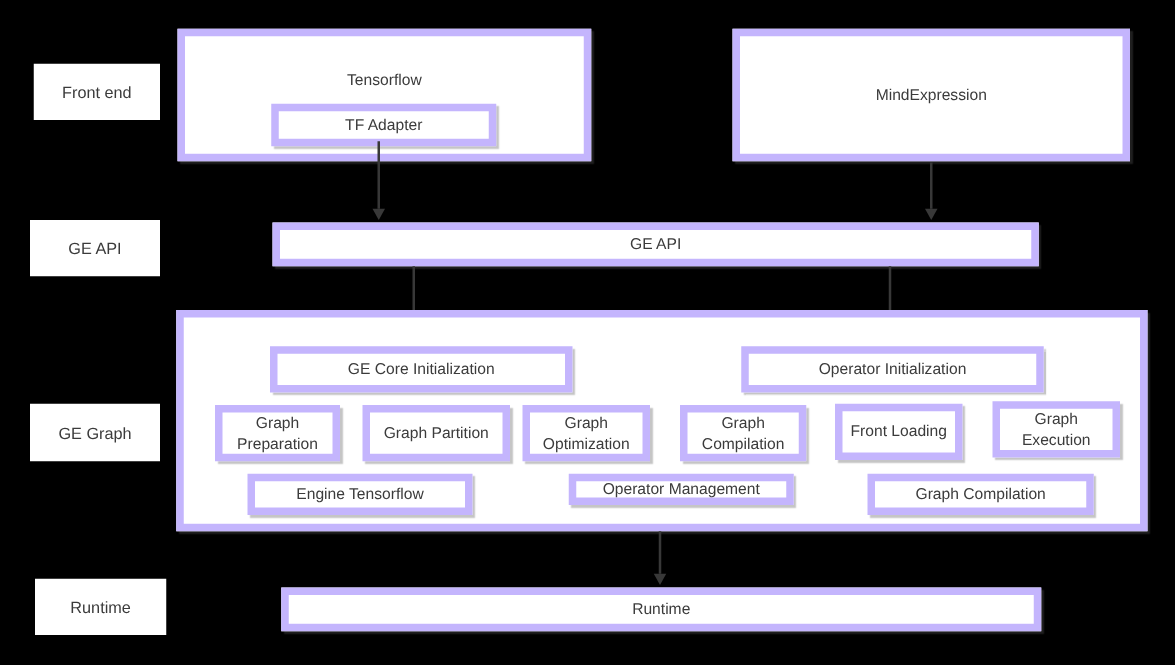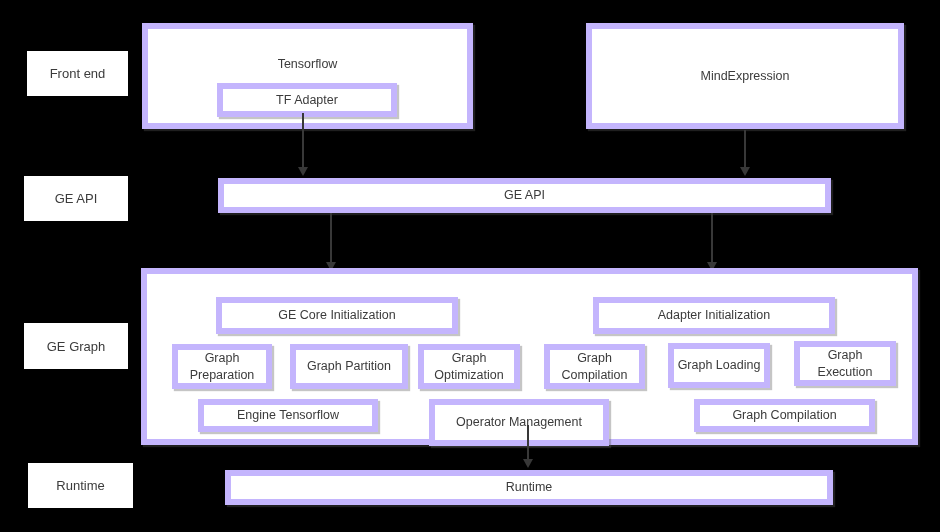--- a/index.html
+++ b/index.html
@@ -87,52 +87,52 @@
   <div class="arrow" style="left:302px; top:113px; height:54px;"></div>
   <div class="arrow" style="left:744px; top:130px; height:37px;"></div>
 
   <div class="box" style="left:218px; top:178px; width:613px; height:35px;">
     <span>GE API</span>
   </div>
 
   <div class="arrow" style="left:330px; top:213px; height:49px;"></div>
   <div class="arrow" style="left:711px; top:213px; height:49px;"></div>
 
-  <div class="box" style="left:141px; top:248px; width:777px; height:177px;margin-top:20px;">
+  <div class="box" style="left:141px; top:248px; width:777px; height:177px;">
 
     <div class="box" style="left:69px; top:23px; width:242px; height:37px;">
       <span>GE Core Initialization</span>
     </div>
     <div class="box" style="left:446px; top:23px; width:242px; height:37px;">
-      <span>Adapter Initialization</span>
+      <span>Operator Initialization</span>
     </div>
 
     <div class="box" style="left:25px; top:70px; width:100px; height:45px;">
       <span>Graph Preparation</span>
     </div>
     <div class="box" style="left:143px; top:70px; width:118px; height:45px;">
       <span>Graph Partition</span>
     </div>
     <div class="box" style="left:271px; top:70px; width:102px; height:45px;">
       <span>Graph Optimization</span>
     </div>
     <div class="box" style="left:397px; top:70px; width:101px; height:45px;">
       <span>Graph Compilation</span>
     </div>
     <div class="box" style="left:521px; top:69px; width:102px; height:45px;">
-      <span>Graph Loading</span>
+      <span>Front Loading</span>
     </div>
     <div class="box" style="left:647px; top:67px; width:102px; height:45px;">
       <span>Graph Execution</span>
     </div>
 
     <div class="box" style="left:51px; top:125px; width:180px; height:33px;">
       <span>Engine Tensorflow</span>
     </div>
-    <div class="box" style="left:282px; top:125px; width:180px; height:47px;">
+    <div class="box" style="left:308px; top:125px; width:180px; height:25px;">
       <span>Operator Management</span>
     </div>
     <div class="box" style="left:547px; top:125px; width:181px; height:33px;">
       <span>Graph Compilation</span>
     </div>
   </div>
 
   <div class="arrow" style="left:527px; top:425px; height:34px;"></div>
 
   <div class="box" style="left:225px; top:470px; width:608px; height:35px;">

